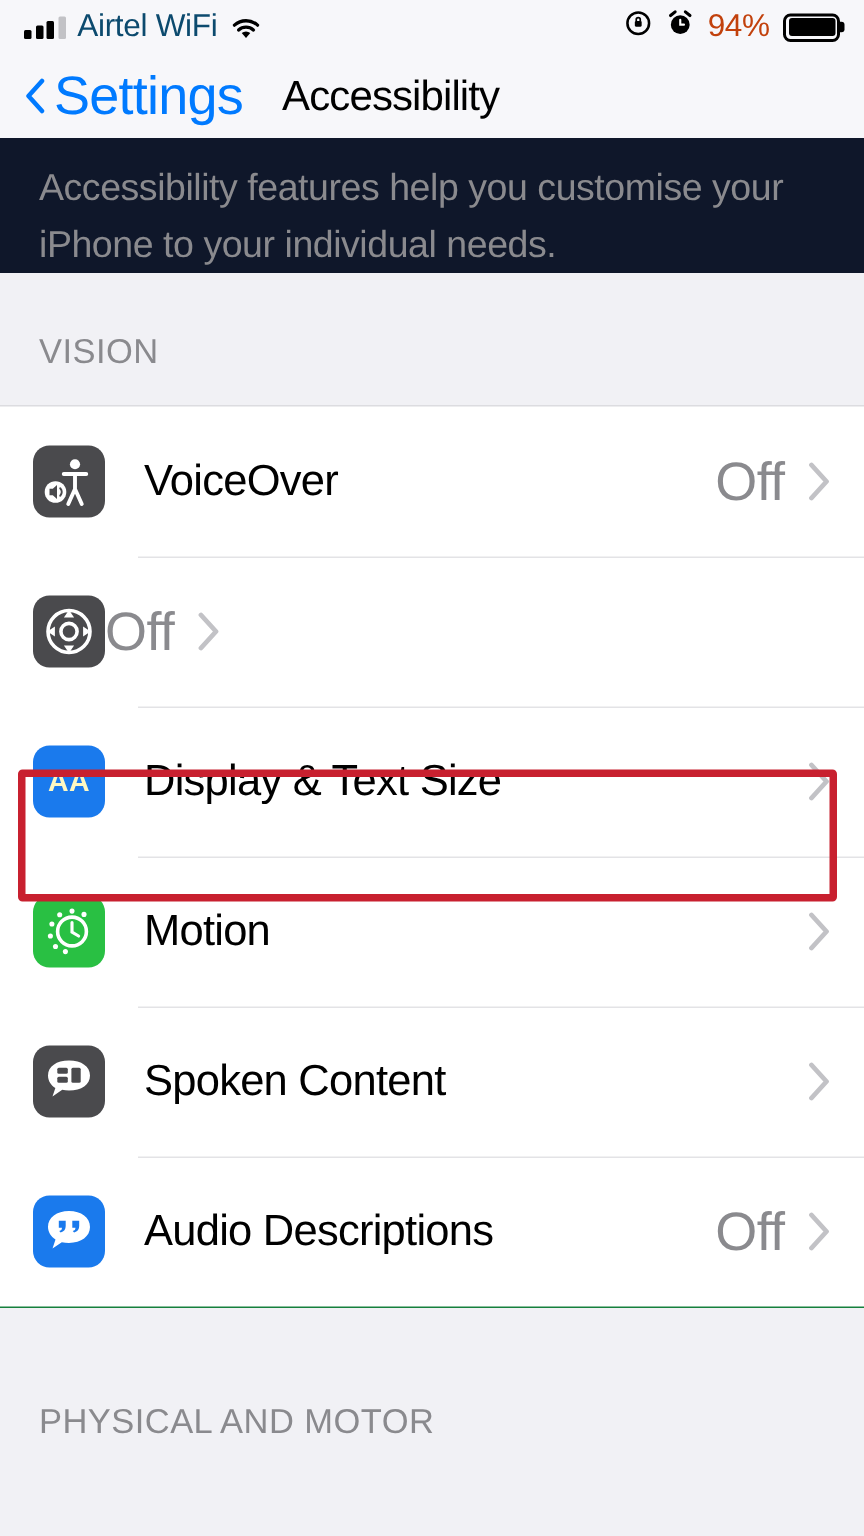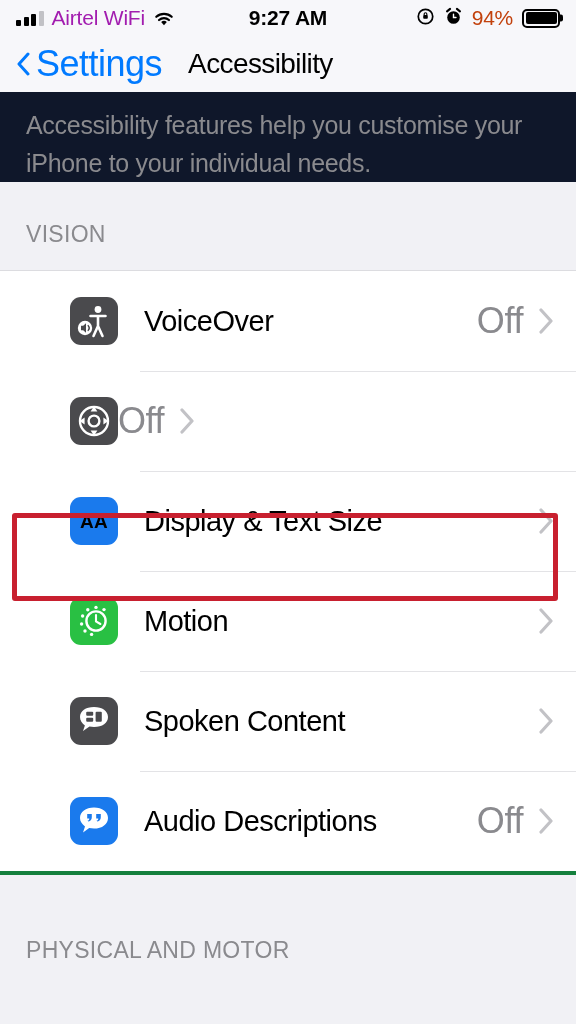--- a/index.html
+++ b/index.html
@@ -18,21 +18,21 @@
     display:flex; align-items:center;
     padding:0 16px; position:relative;
   }
   .sb-left { display:flex; align-items:center; gap:8px; }
   .bars { display:flex; align-items:flex-end; gap:2.5px; height:16px; }
   .bars i { display:block; width:5px; background:#000; border-radius:1px; }
   .bars i:nth-child(1){ height:6px; }
   .bars i:nth-child(2){ height:9px; }
   .bars i:nth-child(3){ height:12px; }
   .bars i:nth-child(4){ height:15px; background:#c2c2c6; }
-  .carrier { font-size:21px; color:#a21caf; letter-spacing:-0.2px; }
+  .carrier { font-size:21px; color:#0c4a6e; letter-spacing:-0.2px; }
   .wifi { width:22px; height:17px; position:relative; }
   .sb-center {
     position:absolute; left:0; right:0; text-align:center;
     font-size:21px; font-weight:bold; color:#000; letter-spacing:-0.2px;
     pointer-events:none;
   }
   .sb-right {
     margin-left:auto; display:flex; align-items:center; gap:9px;
     position:relative; z-index:2;
   }
@@ -76,22 +76,21 @@
     padding:0 26px;
     display:flex; align-items:flex-end;
   }
   #vision-header { height:88px; padding-bottom:22px; }
   #physical-header { height:119px; padding-bottom:30px; }
 
   
   .list {
     background:#fff; position:relative;
     border-top:1px solid #dcdce0;
-    border-bottom:4px solid #15803d;
-    padding-left:48px;
+    border-bottom:1px solid #15803d;
   }
   .row {
     height:100px; display:flex; align-items:center;
     padding:0 14px 0 22px; position:relative; cursor:pointer;
   }
   .row + .row::before {
     content:""; position:absolute; left:92px; right:0; top:0;
     height:1px; background:#e3e3e6;
   }
   .icon {
@@ -107,21 +106,21 @@
     letter-spacing:-0.5px; flex:1;
   }
   .row-value {
     font-size:36px; color:#8a8a8e; letter-spacing:-0.4px;
     margin-right:16px;
   }
   .chev { width:15px; height:26px; flex:none; margin-right:8px; }
 
   
   .aa {
-    color:#000000; font-size:19px; font-weight:bold; letter-spacing:0.3px;
+    color:#fef9c3; font-size:19px; font-weight:bold; letter-spacing:0.3px;
     line-height:1;
   }
 
   
   .highlight {
     position:absolute; left:12px; top:513px;
     width:546px; height:88px;
     border:5px solid #c8202f; border-radius:3px;
     pointer-events:none; z-index:5;
   }
@@ -142,21 +141,20 @@
       <span class="carrier">Airtel WiFi</span>
       <span class="wifi">
         <svg viewBox="0 0 24 18" width="22" height="17">
           <path d="M12 16.4 8.9 12.9a4.6 4.6 0 0 1 6.2 0z" fill="#000"></path>
           <path d="M3.6 7.1a12.6 12.6 0 0 1 16.8 0" stroke="#000" stroke-width="2.4" fill="none" stroke-linecap="round"></path>
           <path d="M6.6 10.6a8.2 8.2 0 0 1 10.8 0" stroke="#000" stroke-width="2.4" fill="none" stroke-linecap="round"></path>
         </svg>
       </span>
     </div>
 
-    <div class="sb-center">9:27 AM</div>
 
     <div class="sb-right">
       <span>
         <svg viewBox="0 0 20 20" width="19" height="19">
           <circle cx="10" cy="10" r="7.6" fill="none" stroke="#000" stroke-width="1.8"></circle>
           <rect x="7.6" y="8.4" width="4.8" height="4" rx="0.8" fill="#000"></rect>
           <path d="M8.6 8.4v-1a1.4 1.4 0 0 1 2.8 0v1" fill="none" stroke="#000" stroke-width="1.2"></path>
         </svg>
       </span>
       <span>

